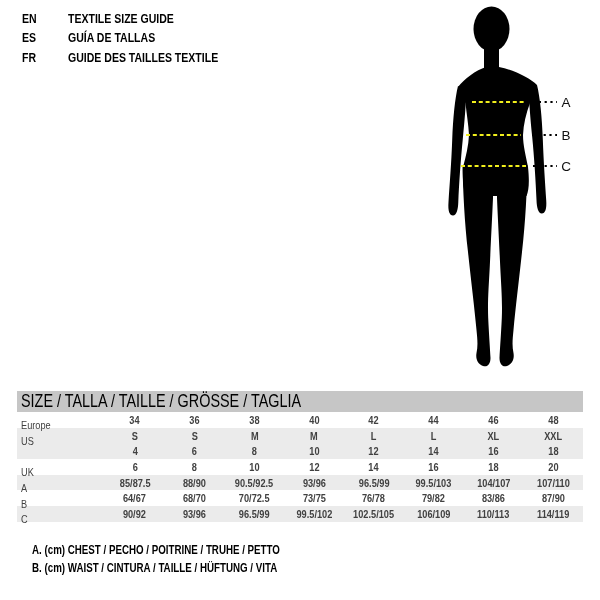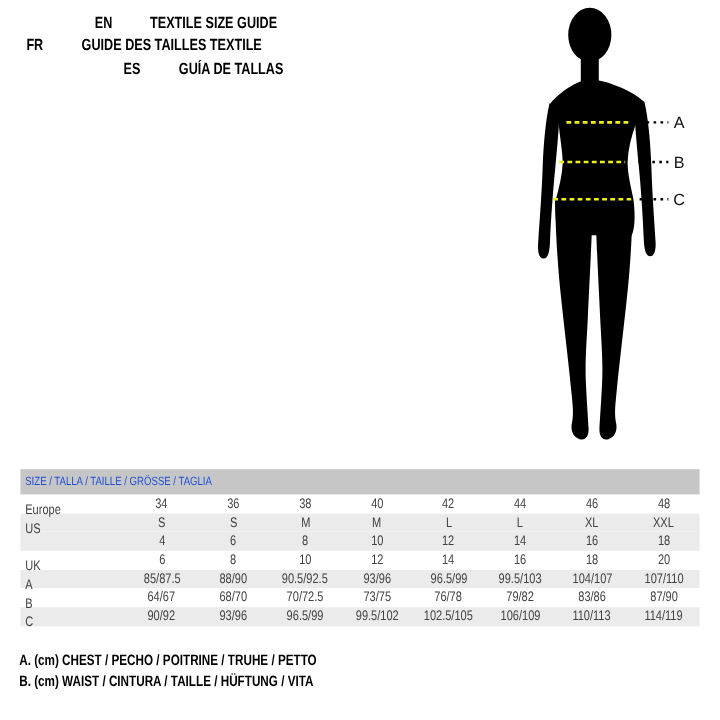--- a/index.html
+++ b/index.html
@@ -5,63 +5,63 @@
   html,body{margin:0;padding:0;background:#fff;}
   .page{position:relative;width:600px;height:600px;background:#fff;overflow:hidden;
         font-family:"Liberation Sans","DejaVu Sans",sans-serif;color:#000;}
 
   
   .cond{display:inline-block;transform:scaleX(0.78);transform-origin:0 50%;white-space:nowrap;}
   .cond-c{display:inline-block;transform:scaleX(0.8);transform-origin:50% 50%;white-space:nowrap;}
 
   
   .lang-block{position:absolute;left:22px;top:9px;font-weight:bold;font-size:13.5px;line-height:19.3px;}
-  .lang-row{display:flex;justify-content:flex-end;}
+  .lang-row{display:flex;}
   .lang-code{display:inline-block;width:46px;transform:scaleX(0.78);transform-origin:0 50%;}
   .lang-title{white-space:nowrap;}
 
   
   .figure-svg{position:absolute;left:430px;top:0px;width:140px;height:372px;}
   .marker-label{position:absolute;width:16px;text-align:center;font-size:13.5px;line-height:17px;color:#111;}
   .dash-body{stroke:var(--accent-yellow,#f0ee1c);stroke-width:2.2;fill:none;stroke-dasharray:4 2.8;}
   .dash-out{stroke:#000;stroke-width:2;fill:none;stroke-dasharray:2.2 3.6;}
 
   
   .section-title{position:absolute;left:21px;top:369px;font-weight:bold;font-size:13px;line-height:15px;}
 
   
   .size-table{position:absolute;left:17px;top:391px;width:566px;font-size:11.5px;color:#414141;}
   .t-hrow{height:21px;background:var(--table-header-bg,#c6c6c6);display:flex;align-items:center;
-          padding-left:4px;box-sizing:border-box;font-size:10px;color:#1d4ed8;}
+          padding-left:4px;box-sizing:border-box;font-size:18px;color:#000000;}
   .t-row{height:15.7px;display:flex;align-items:center;}
   .t-row.shade{background:var(--table-shade-bg,#ebebeb);}
   .t-label{width:88px;padding-left:4px;box-sizing:border-box;text-align:left;margin-top:11px;}
-  .t-cell{flex:1;text-align:left;display:flex;align-items:center;justify-content:center;}
-
-  
-  .legend{position:absolute;left:16px;top:542px;font-weight:bold;font-size:12.5px;line-height:17.6px;}
+  .t-cell{flex:1;text-align:left;display:flex;align-items:center;justify-content:center;font-weight:bold;}
+
+  
+  .legend{position:absolute;left:32px;top:542px;font-weight:bold;font-size:12.5px;line-height:17.6px;}
   .legend-line{white-space:nowrap;}
 </style>
 </head>
 <body>
 
 <div class="page">
 
   <div class="lang-block">
     <div class="lang-row">
       <span class="lang-code">EN</span>
       <span class="lang-title cond">TEXTILE SIZE GUIDE</span>
     </div>
     <div class="lang-row">
+      <span class="lang-code">ES</span>
+      <span class="lang-title cond">GUÍA DE TALLAS</span>
+    </div>
+    <div class="lang-row">
       <span class="lang-code">FR</span>
       <span class="lang-title cond">GUIDE DES TAILLES TEXTILE</span>
-    </div>
-    <div class="lang-row">
-      <span class="lang-code">ES</span>
-      <span class="lang-title cond">GUÍA DE TALLAS</span>
     </div>
   </div>
 
   <svg class="figure-svg" viewBox="0 0 140 372" xmlns="http://www.w3.org/2000/svg">
     <g fill="#000">
       <ellipse cx="61.5" cy="29" rx="18" ry="22.5"></ellipse>
       <path d="M54 40 L54 70 Q61.5 77 69 70 L69 40 Z"></path>
 
       <path d="M28 87 C34 79,46 70,56 67 L69 67 C84 70,100 78,107 85
                C105 94,102 99,100 103 C96 114,93.5 124,93 135

